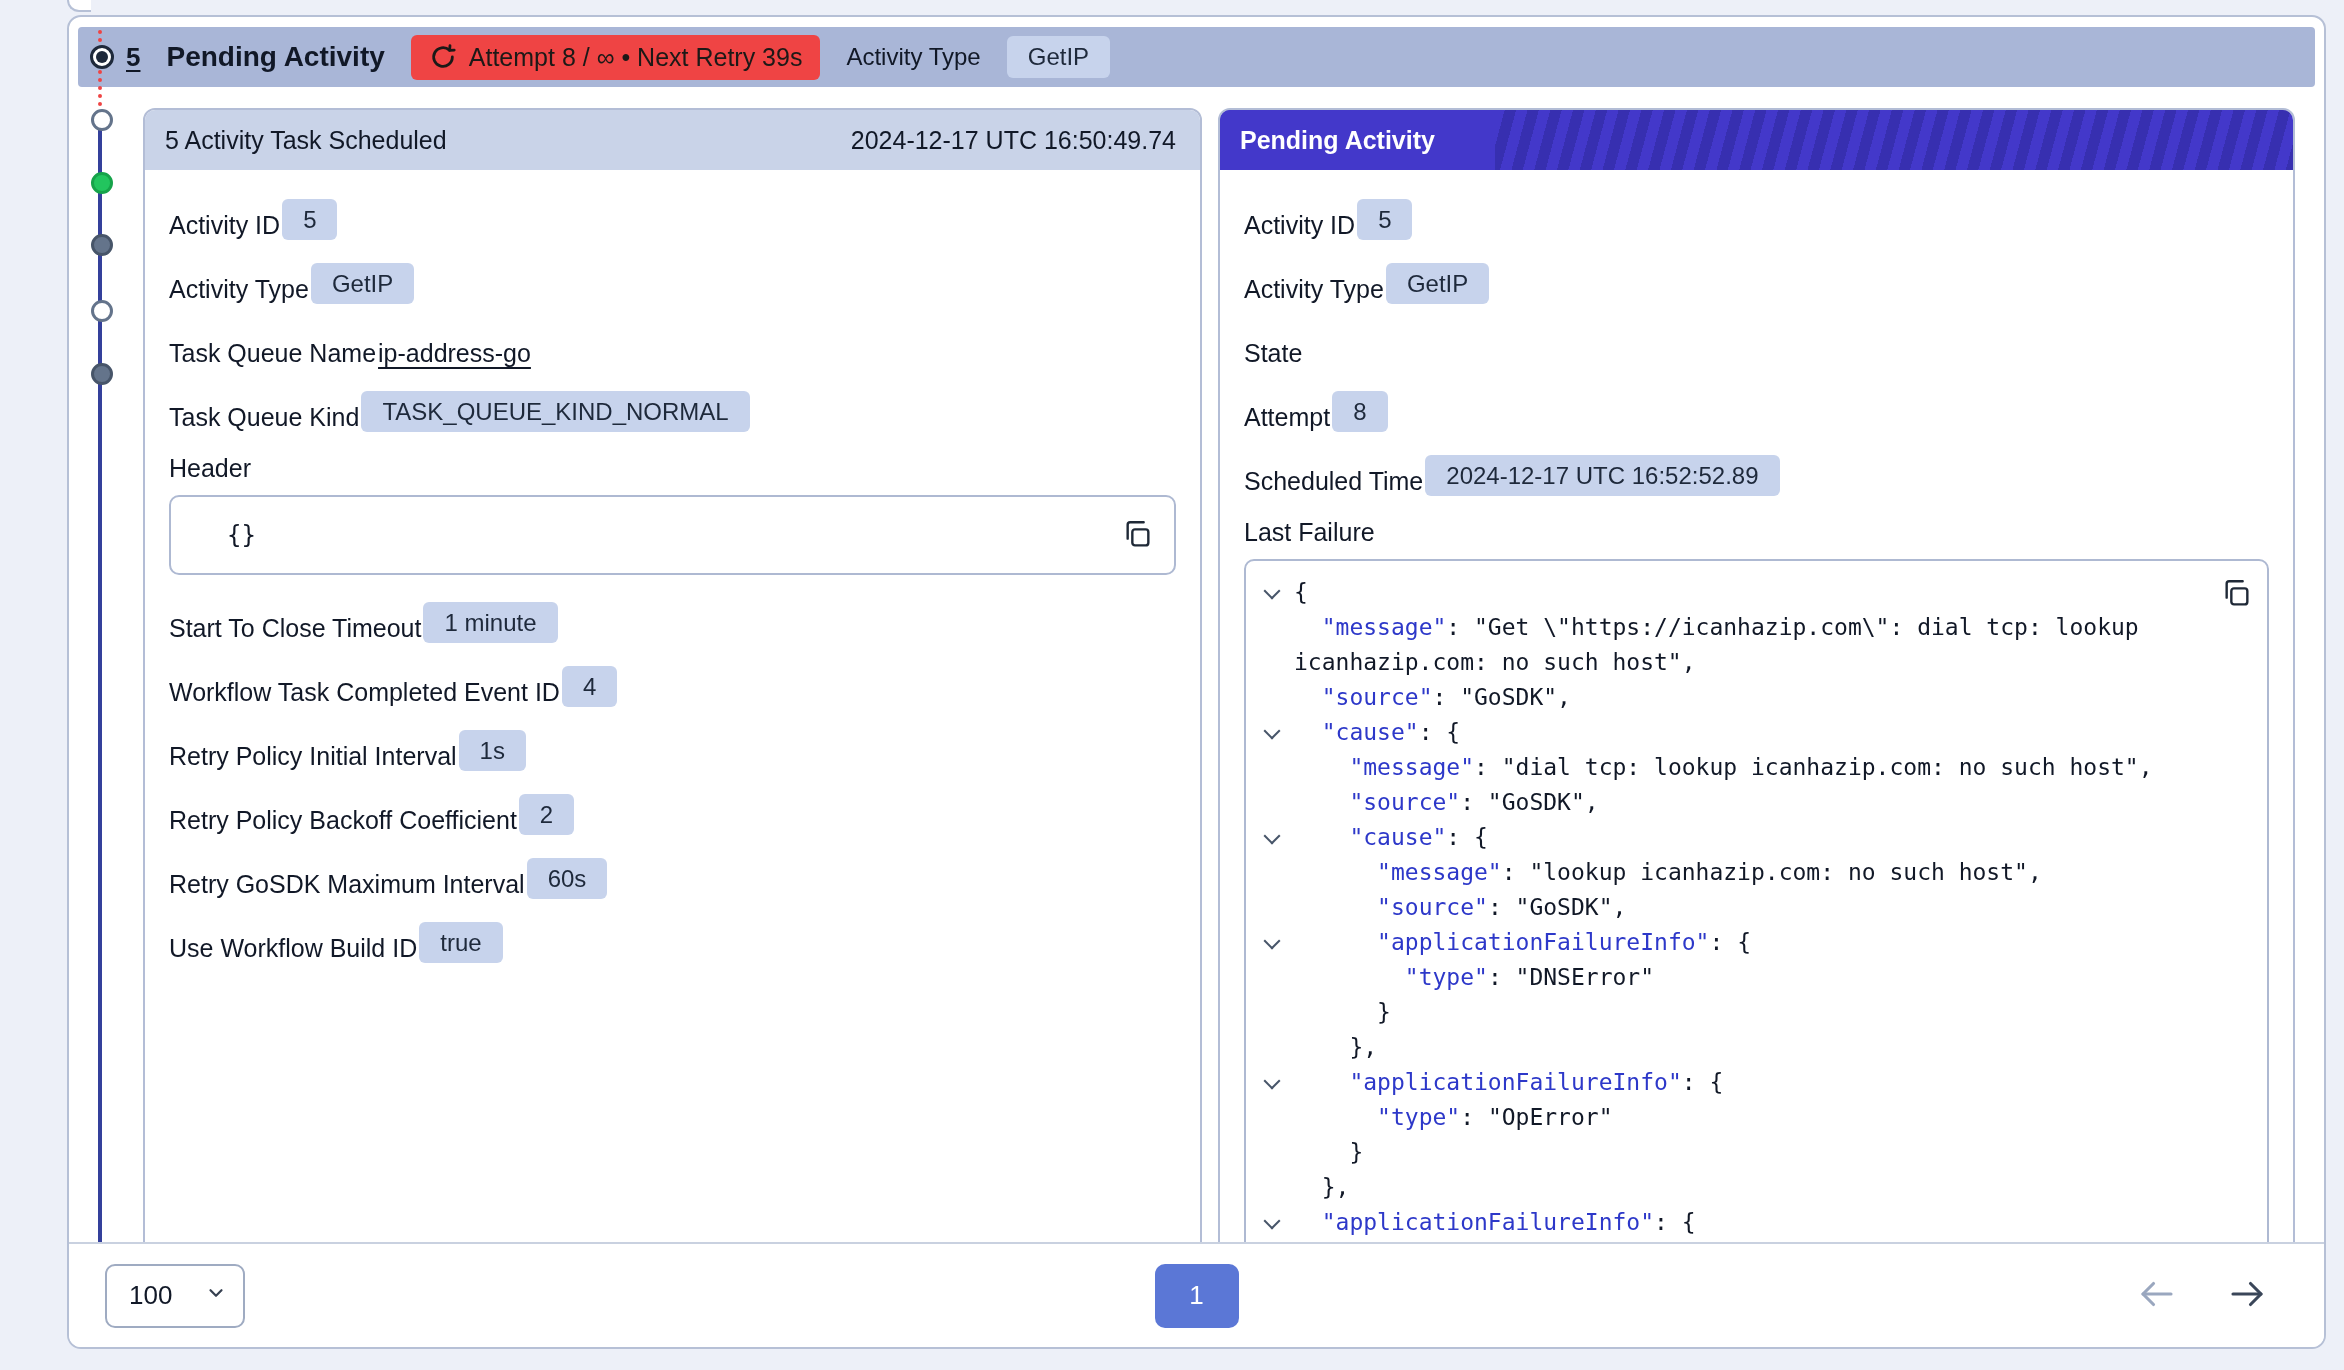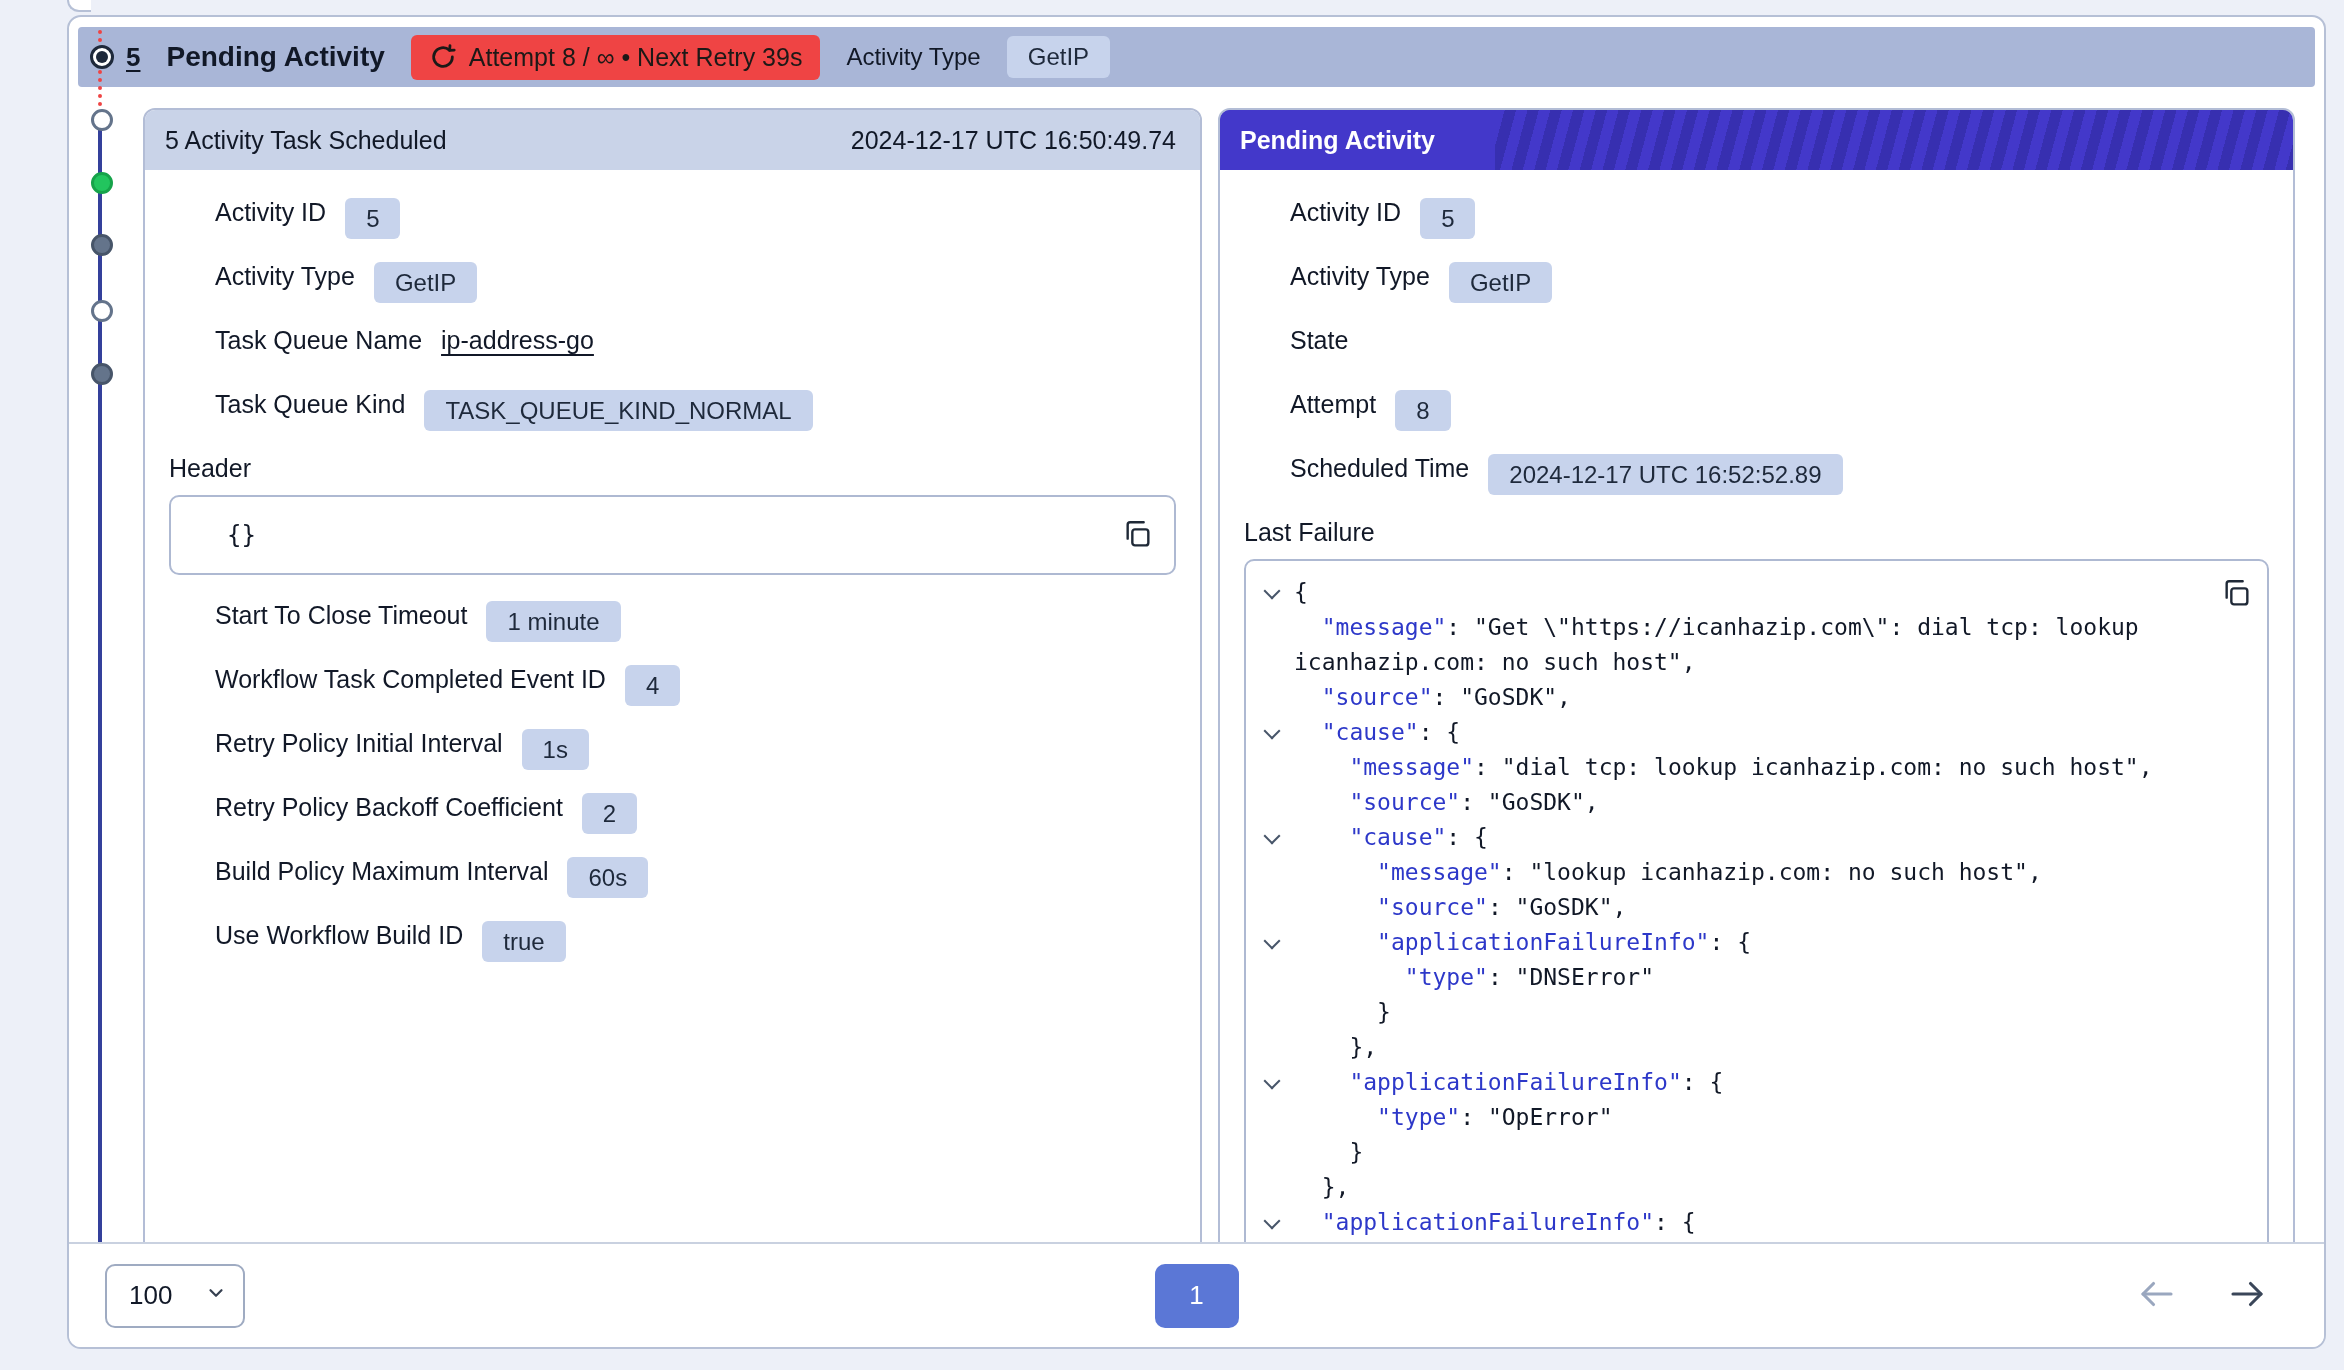--- a/index.html
+++ b/index.html
@@ -57,21 +57,21 @@
   .panel-header.light { background:#c9d3e8; color:#111827; font-weight:500; }
   .panel-header.striped {
     padding:0; color:#fff; font-weight:600;
     background:repeating-linear-gradient(105deg, #4338ca 0 11px, #372fb0 11px 22px);
   }
   .striped .hdr-solid {
     background:#4338ca; height:100%; display:flex; align-items:center;
     padding:0 60px 0 20px;
   }
   .panel-body { padding:28px 24px 0 24px; }
-  .field-row { display:flex; align-items:flex-start; gap:19px; min-height:42px; margin-bottom:22px;margin-left:46px; }
+  .field-row { display:flex; align-items:flex-end; gap:2px; min-height:42px; margin-bottom:22px; }
   .field-label { font-size:25px; color:#111827; white-space:nowrap; }
   .link-value { font-size:25px; color:#111827; text-decoration:underline; text-underline-offset:5px; cursor:pointer; }
   .section-label { font-size:25px; margin:4px 0 12px 0; }
   .payload-box {
     border:2px solid #aeb9d2; border-radius:10px; height:80px;
     display:flex; align-items:center; position:relative; margin-bottom:26px;
   }
   .payload-box code { font-family:"DejaVu Sans Mono", monospace; font-size:24px; padding-left:56px; }
   .copy-btn {
     position:absolute; right:18px; top:50%; transform:translateY(-50%);
@@ -202,21 +202,21 @@
         </div>
         <div class="field-row">
           <span class="field-label">Retry Policy Initial Interval</span>
           <span class="badge">1s</span>
         </div>
         <div class="field-row">
           <span class="field-label">Retry Policy Backoff Coefficient</span>
           <span class="badge">2</span>
         </div>
         <div class="field-row">
-          <span class="field-label">Build Policy Maximum Interval</span>
+          <span class="field-label">Retry GoSDK Maximum Interval</span>
           <span class="badge">60s</span>
         </div>
         <div class="field-row">
           <span class="field-label">Use Workflow Build ID</span>
           <span class="badge">true</span>
         </div>
       </div>
     </div>
 
     <div class="panel panel-right">

